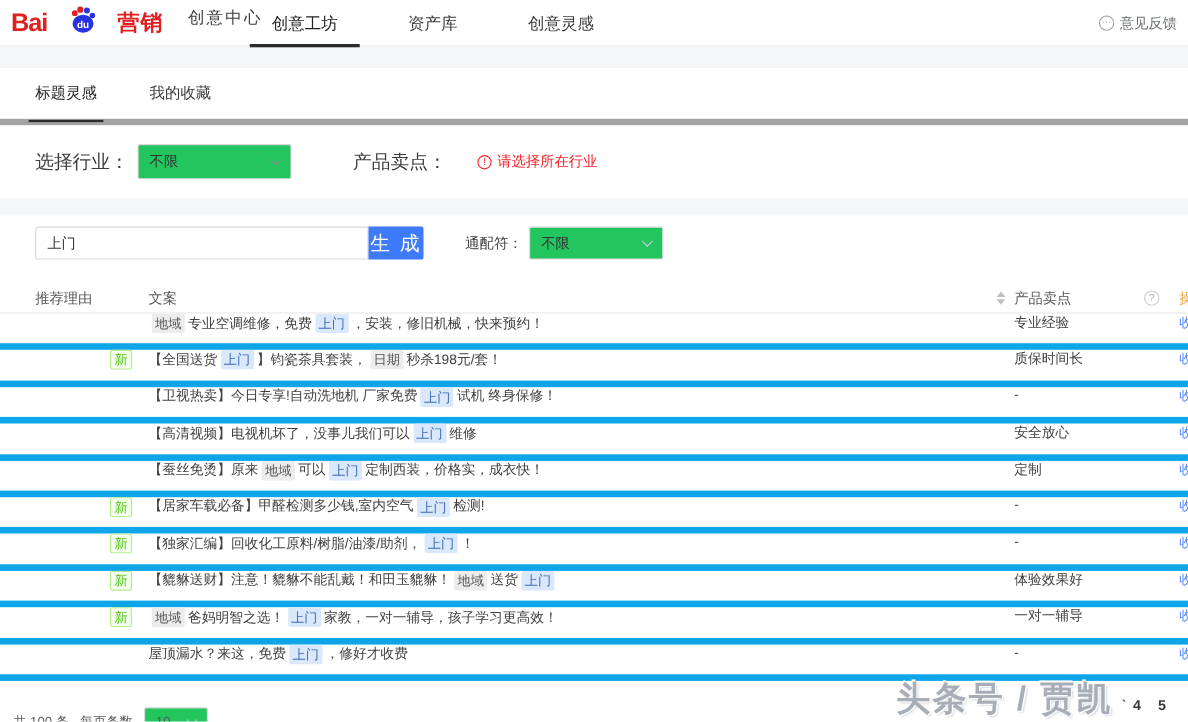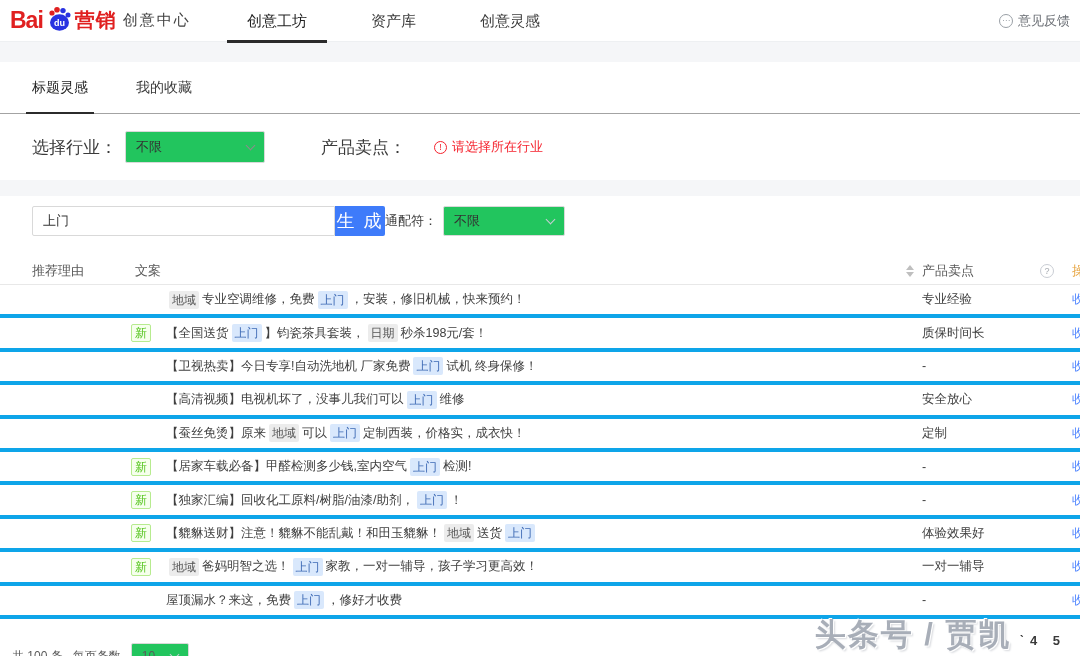--- a/index.html
+++ b/index.html
@@ -3,59 +3,59 @@
 <meta charset="utf-8">
 <style>
   * { box-sizing: border-box; margin: 0; padding: 0; }
   html,body { width:1080px; height:656px; }
   body {
     font-family: "Liberation Sans", "DejaVu Sans", sans-serif;
     background:#fff; color:#333; overflow:hidden; position:relative; font-size:13px;
   }
   
   .topbar { height:42px; background:#fff; border-bottom:1px solid #eef0f2; position:relative; display:flex; align-items:center; }
-  .logo { display:flex; align-items:center; padding-left:10px; gap:2px; }
+  .logo { display:flex; align-items:flex-start; padding-left:10px; gap:18px; }
   .logo-bai { font-size:23px; font-weight:bold; color:#e02020; letter-spacing:-1px; }
   .logo-paw { width:26px; height:26px; margin:0 1px; position:relative; top:-2px; }
   .logo-ying { font-size:20px; font-weight:bold; color:#e02020; letter-spacing:1px; }
   .logo-product { font-size:15px; color:#404040; margin-left:4px; letter-spacing:2px; }
   .nav { position:absolute; left:215px; top:0; height:42px; display:flex; }
   .nav-item { padding:0 32px; height:42px; display:flex; align-items:center; font-size:15px; color:#3b3b3b; position:relative; cursor:pointer; }
   .nav-item.active { color:#222; }
   .nav-item.active::after { content:""; position:absolute; left:12px; right:12px; bottom:-1px; height:3px; background:#2b2b2b; }
   .feedback { position:absolute; right:10px; top:0; height:42px; display:flex; align-items:center; gap:5px; color:#6b6f75; font-size:13px; cursor:pointer; }
   .feedback-icon { width:14px; height:14px; border:1px solid #9aa0a6; border-radius:50%; display:flex; align-items:center; justify-content:center; font-size:8px; color:#9aa0a6; line-height:1; }
   
   .strip { background:#f5f6f8; height:20px; }
   .strip2 { background:#f5f6f8; height:16px; }
   
-  .tabs-row { display:flex; gap:48px; padding-left:32px; height:52px; align-items:center; border-bottom:1px solid #a3a3a3; background:#fff; }
+  .tabs-row { display:flex; gap:48px; padding-left:32px; height:52px; align-items:center; border-bottom:6px solid #a3a3a3; background:#fff; }
   .sub-tab { font-size:14px; color:#3b3b3b; position:relative; height:52px; display:flex; align-items:center; cursor:pointer; }
   .sub-tab.active { color:#222; }
   .sub-tab.active::after { content:""; position:absolute; left:-6px; right:-6px; bottom:0; height:2px; background:#2b2b2b; }
   .filter-row { display:flex; align-items:center; height:66px; padding-left:32px; background:#fff; }
   .filter-label { color:#3b3b3b; font-size:17px; }
   .selectbox { border:1px solid #d9d9d9; border-radius:2px; background:#22c55e; display:flex; align-items:center; justify-content:space-between; padding:0 10px; cursor:pointer; }
   .sel-industry { width:140px; height:32px; margin-left:8px; }
   .chev { width:7px; height:7px; border-right:1.5px solid #8c8c8c; border-bottom:1.5px solid #8c8c8c; transform:rotate(45deg); margin-top:-4px; }
   .chev.light { border-color:#c9cdd4; }
   .sellpoint-label { margin-left:56px; }
   .warn { display:flex; align-items:center; gap:5px; color:#f5222d; font-size:13px; margin-left:28px; }
   .warn-icon { width:13px; height:13px; border:1px solid #f5222d; border-radius:50%; display:flex; align-items:center; justify-content:center; font-size:9px; color:#f5222d; line-height:1; }
   
   .section2 { background:#fff; padding-top:10px; height:441px; }
   .gen-row { display:flex; align-items:center; padding-left:32px; height:30px; }
   .gen-input { width:303px; height:30px; border:1px solid #d9d9d9; border-radius:2px 0 0 2px; padding:0 10px; font-size:13px; color:#333; outline:none; font-family:inherit; }
   .gen-btn { width:50px; height:30px; background:#3e7bfa; color:#fff; font-size:18px; border:none; border-radius:0 2px 2px 0; cursor:pointer; letter-spacing:2px; font-family:inherit; }
-  .wildcard-label { color:#3b3b3b; }
+  .wildcard-label { margin-left:38px; color:#3b3b3b; }
   .sel-wildcard { width:122px; height:30px; margin-left:6px; }
   
   .table { margin-top:22px; }
   .t-head { display:flex; align-items:center; height:27px; border-bottom:1px solid #e8e8e8; color:#595959; font-size:13px; }
-  .t-row { display:flex; align-items:center; height:33.4px; border-bottom:4px solid #0ea5e9; font-size:12.5px; color:#404040;padding-left:31px; }
+  .t-row { display:flex; align-items:flex-start; height:33.4px; border-bottom:6px solid #0ea5e9; font-size:12.5px; color:#404040; }
   .c1 { width:135px; padding-left:32px; display:flex; align-items:center; }
   .t-row .c1 { justify-content:flex-end; padding-right:15px; padding-left:0; }
   .c2 { flex:1; display:flex; align-items:center; white-space:nowrap; overflow:hidden; }
   .c2.head { justify-content:space-between; padding-right:8px; }
   .c3 { width:150px; display:flex; align-items:center; justify-content:space-between; padding-right:18px; }
   .c3.cell { justify-content:flex-start; }
   .c4 { width:8px; overflow:hidden; white-space:nowrap; }
   .sort-icon { display:flex; flex-direction:column; gap:2px; align-items:center; }
   .sort-icon i { display:block; width:0; height:0; border-left:4px solid transparent; border-right:4px solid transparent; }
   .sort-up { border-bottom:5px solid #bfbfbf; }

